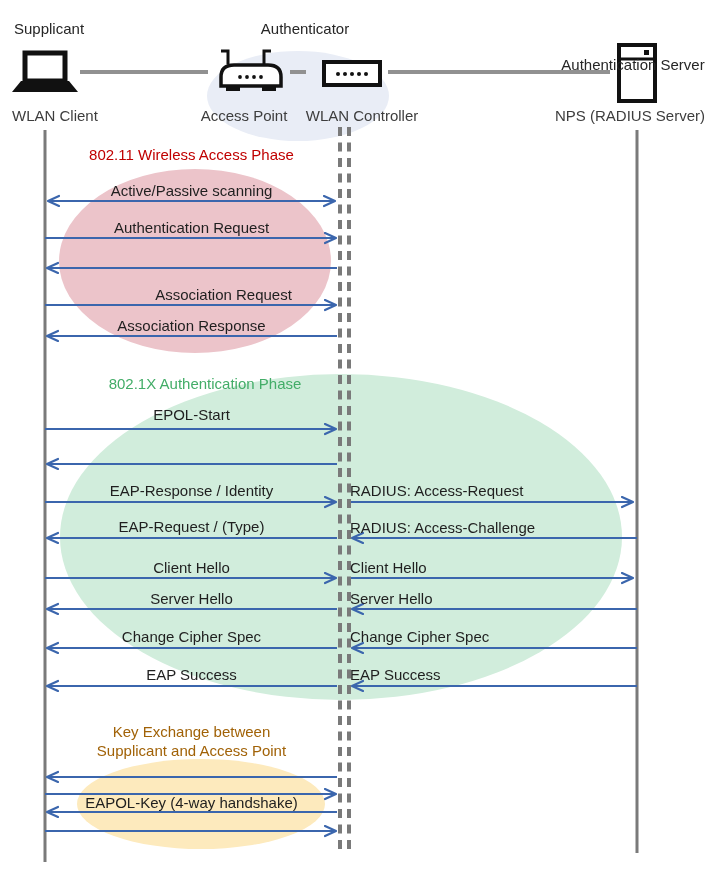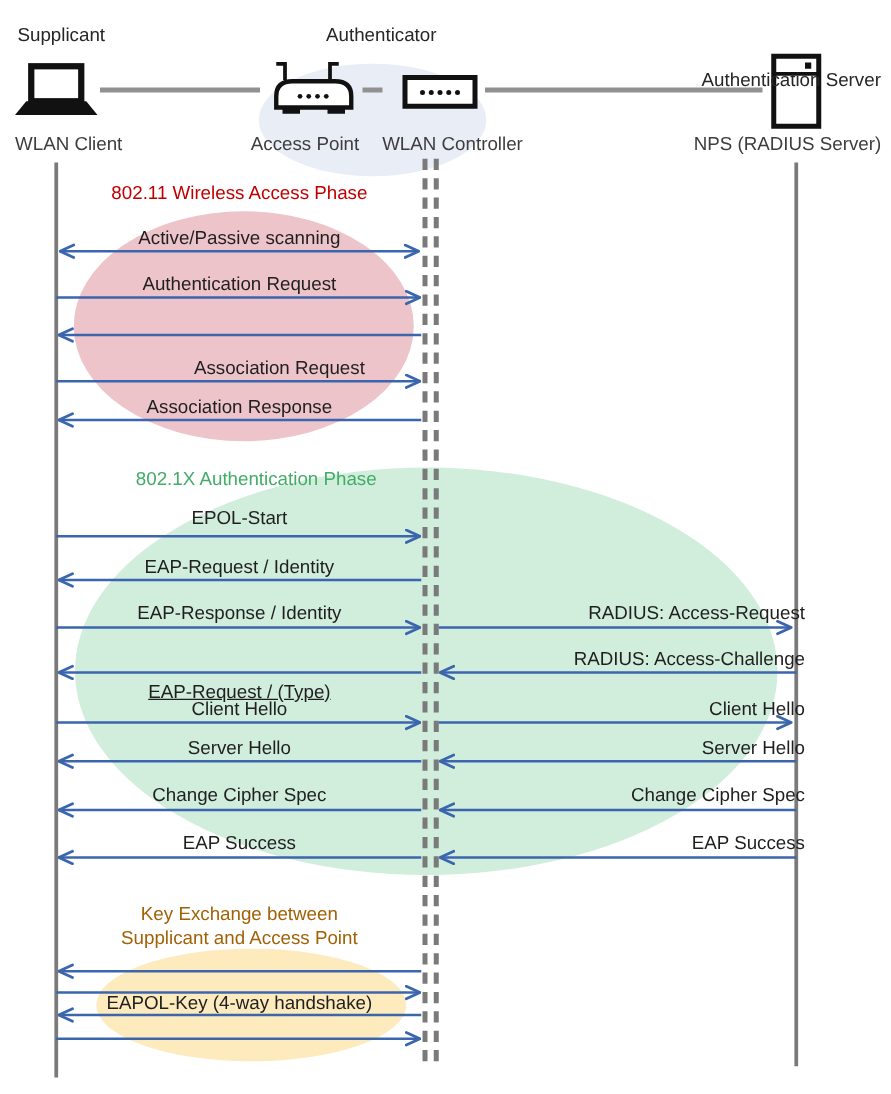--- a/index.html
+++ b/index.html
@@ -3,21 +3,21 @@
 <meta charset="utf-8">
 <style>
   html,body{margin:0;padding:0;background:#fff;}
   .stage{position:relative;width:713px;height:875px;background:#ffffff;overflow:hidden;
          font-family:"Liberation Sans",sans-serif;color:#1f1f1f;}
   .stage svg.layer{position:absolute;left:0;top:0;}
   .txt{position:absolute;font-size:15px;line-height:18px;white-space:nowrap;}
   .role{color:#262626;}
   .node-label{color:#3d3d3d;}
   .lc{left:45px;width:293px;text-align:center;}
-  .rc{left:350px;width:294px;text-align:right;}
+  .rc{left:350px;width:294px;text-align:left;}
   .msg{color:#1f1f1f;}
   .ph-title{font-weight:500;}
   .p1{color:#c00000;}
   .p2{color:#43ad68;}
   .p3{color:#a16207;white-space:pre-line;line-height:19px;}
 </style>
 </head>
 <body>
 
 <div class="stage">
@@ -111,24 +111,23 @@
   <div class="txt node-label" style="left:555px;top:107px;width:150px;text-align:center;">NPS (RADIUS Server)</div>
 
   <div class="txt lc ph-title p1" style="top:146px;">802.11 Wireless Access Phase</div>
   <div class="txt lc msg" style="top:182px;text-align:center;">Active/Passive scanning</div>
   <div class="txt lc msg" style="top:219px;">Authentication Request</div>
   <div class="txt lc msg" style="top:286px;margin-left:32px;">Association Request</div>
   <div class="txt lc msg" style="top:317px;">Association Response</div>
 
   <div class="txt ph-title p2" style="left:60px;top:375px;width:290px;text-align:center;">802.1X Authentication Phase</div>
   <div class="txt lc msg" style="top:406px;">EPOL-Start</div>
-  <div class="txt lc msg" style="top:445px;">EAP-Request / Identity</div>
   <div class="txt lc msg" style="top:482px;">EAP-Response / Identity</div>
   <div class="txt rc msg" style="top:482px;">RADIUS: Access-Request</div>
-  <div class="txt lc msg" style="top:545px;text-decoration:underline;">EAP-Request / (Type)</div>
+  <div class="txt lc msg" style="top:518px;">EAP-Request / (Type)</div>
   <div class="txt rc msg" style="top:519px;">RADIUS: Access-Challenge</div>
   <div class="txt lc msg" style="top:559px;">Client Hello</div>
   <div class="txt rc msg" style="top:559px;">Client Hello</div>
   <div class="txt lc msg" style="top:590px;">Server Hello</div>
   <div class="txt rc msg" style="top:590px;">Server Hello</div>
   <div class="txt lc msg" style="top:628px;">Change Cipher Spec</div>
   <div class="txt rc msg" style="top:628px;">Change Cipher Spec</div>
   <div class="txt lc msg" style="top:666px;">EAP Success</div>
   <div class="txt rc msg" style="top:666px;">EAP Success</div>
 

